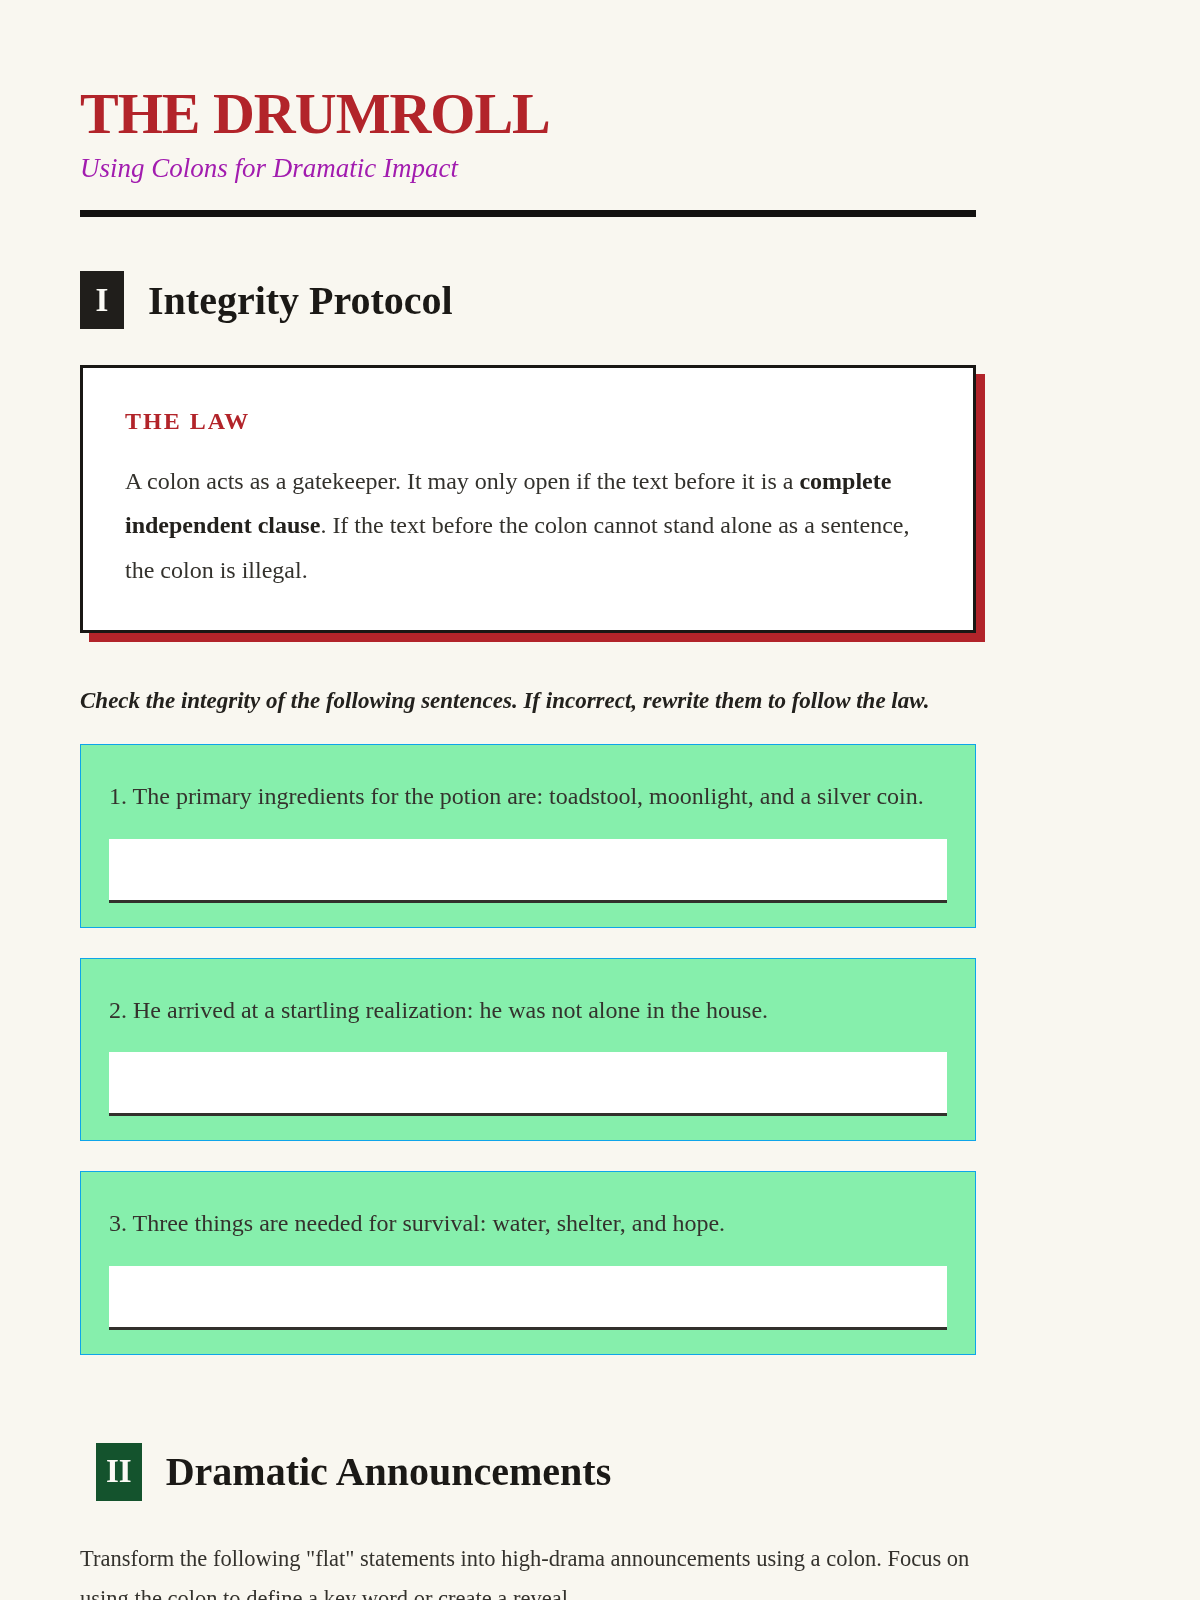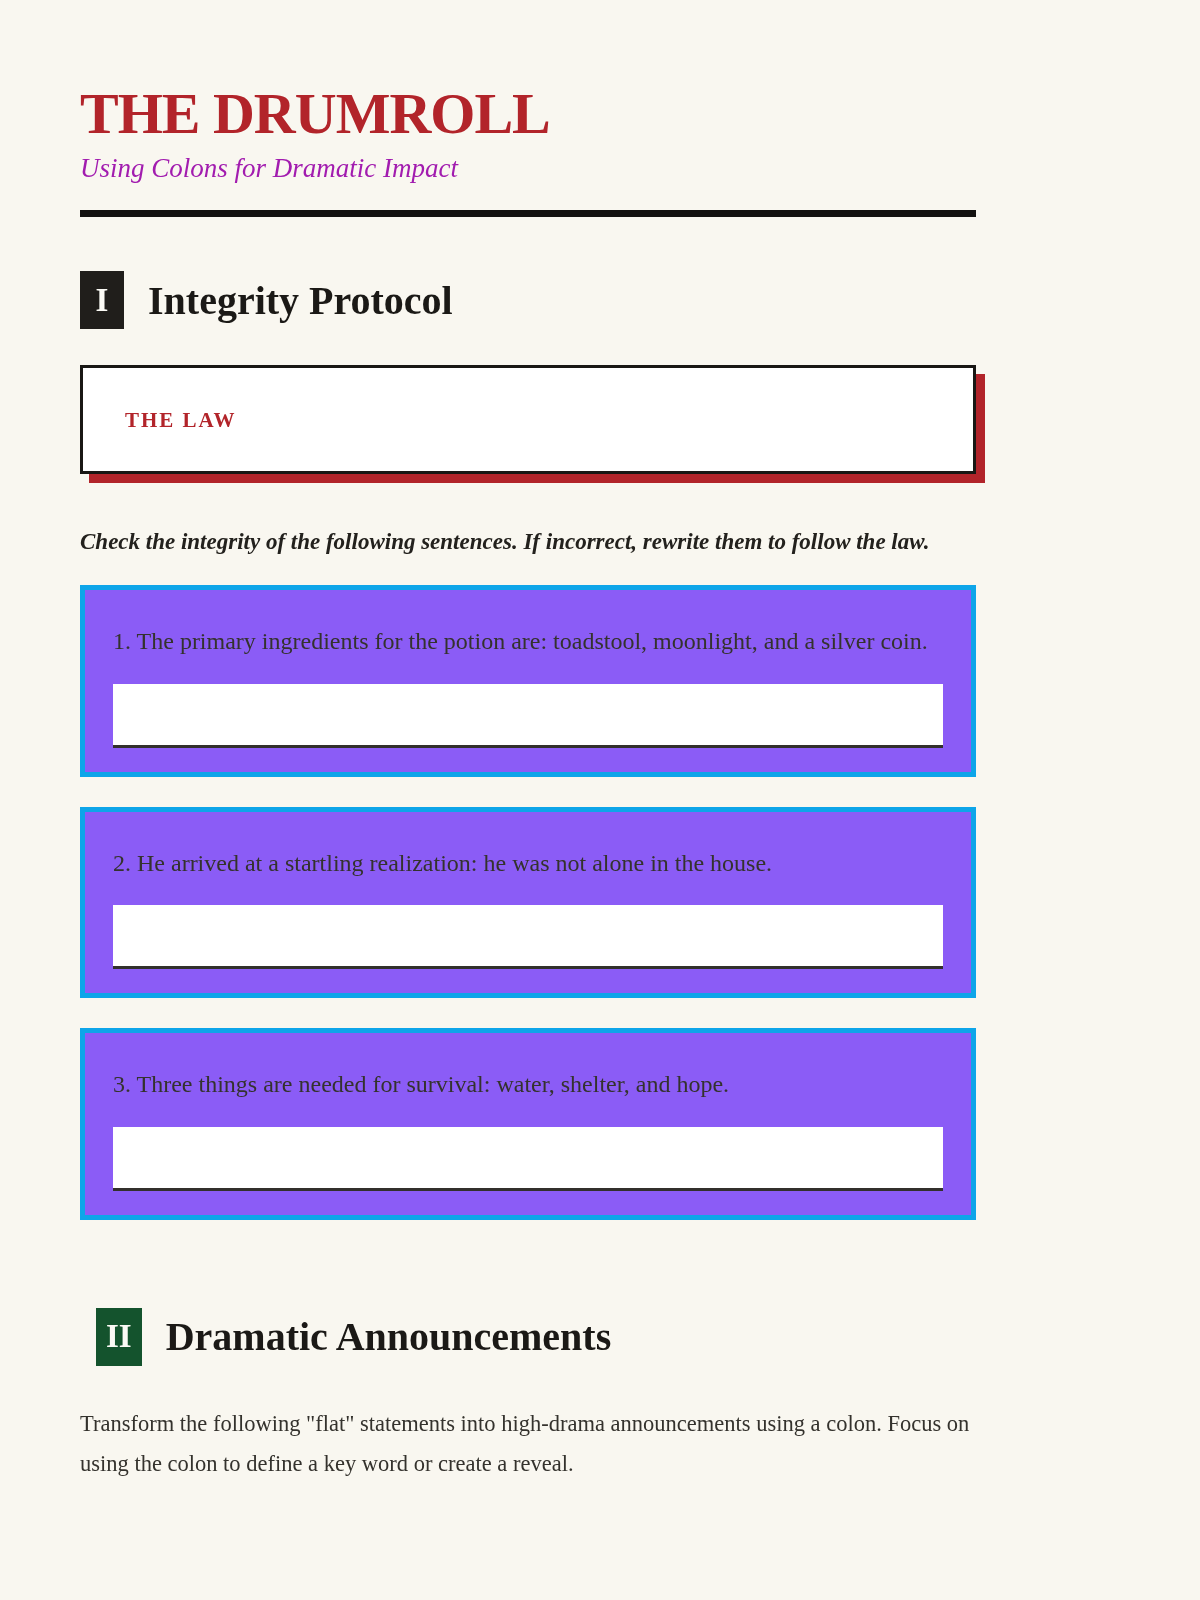--- a/index.html
+++ b/index.html
@@ -77,21 +77,21 @@
   .law-box {
     margin-top: 36px;
     background: #ffffff;
     border: 3px solid #191714;
     box-shadow: 9px 9px 0 0 #b2242a;
     padding: 40px 42px 38px 42px;
   }
   .law-label {
     color: #b2242a;
     font-weight: bold;
-    font-size: 21px;
+    font-size: 24px;
     letter-spacing: 2px;
   }
   .law-text {
     margin-top: 24px;
     font-size: 24px;
     line-height: 1.85;
     color: #33312c;
     max-width: 960px;
   }
   .law-text b { color: #23211d; }
@@ -101,22 +101,22 @@
     margin-top: 55px;
     font-weight: bold;
     font-style: italic;
     font-size: 23px;
     color: #23211d;
   }
 
   
   .exercise-box {
     margin-top: 30px;
-    background: #8b5cf6;
-    border: 5px solid #0ea5e9;
+    background: #86efac;
+    border: 1px solid #0ea5e9;
     padding: 32px 28px 24px 28px;
   }
   .exercise-box + .exercise-box { }
   .question {
     font-size: 24px;
     line-height: 1.65;
     color: #34322d;
     max-width: 945px;
   }
   .answer-area {
@@ -149,20 +149,21 @@
 
   <hr class="heavy-rule">
 
   <div class="section-heading">
     <span class="numeral-box dark">I</span>
     <span class="section-title">Integrity Protocol</span>
   </div>
 
   <div class="law-box">
     <div class="law-label">THE LAW</div>
+    <p class="law-text"><span>A colon acts as a gatekeeper. It may only open if the text before it is a </span><b>complete independent clause</b><span>. If the text before the colon cannot stand alone as a sentence, the colon is illegal.</span></p>
   </div>
 
   <p class="instruction">Check the integrity of the following sentences. If incorrect, rewrite them to follow the law.</p>
 
   <div class="exercise-box">
     <p class="question">1. The primary ingredients for the potion are: toadstool, moonlight, and a silver coin.</p>
     <div class="answer-area"></div>
   </div>
 
   <div class="exercise-box">

